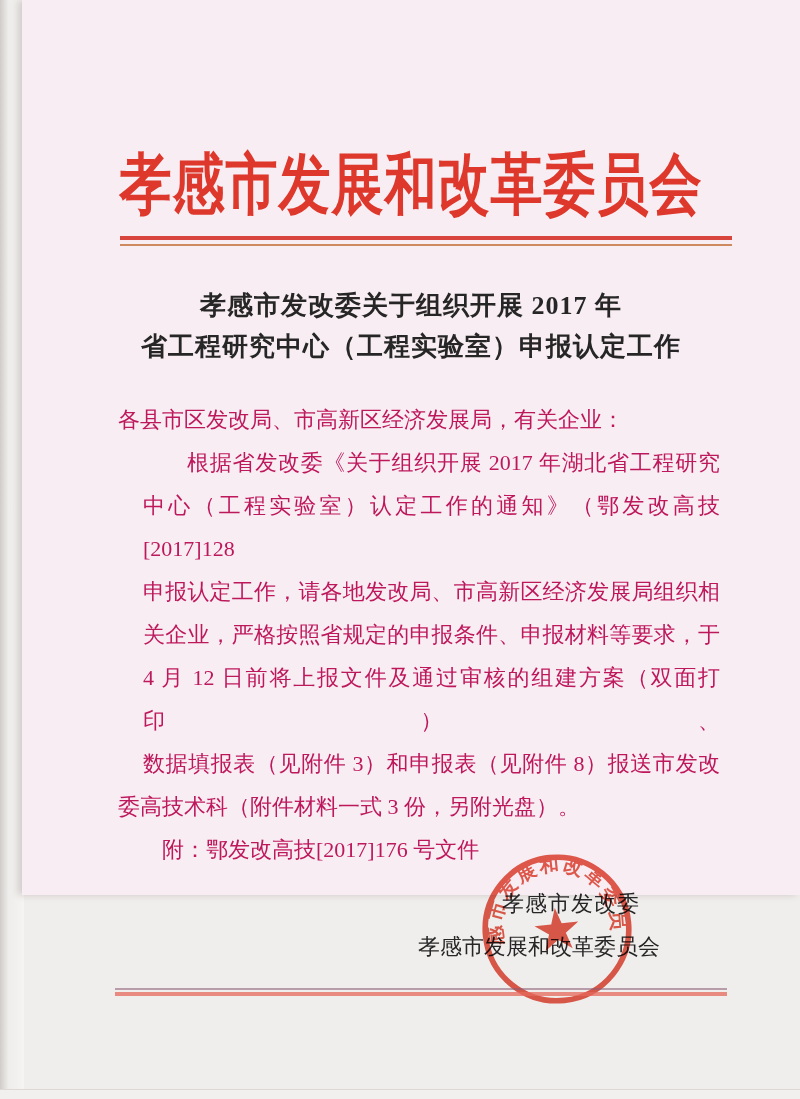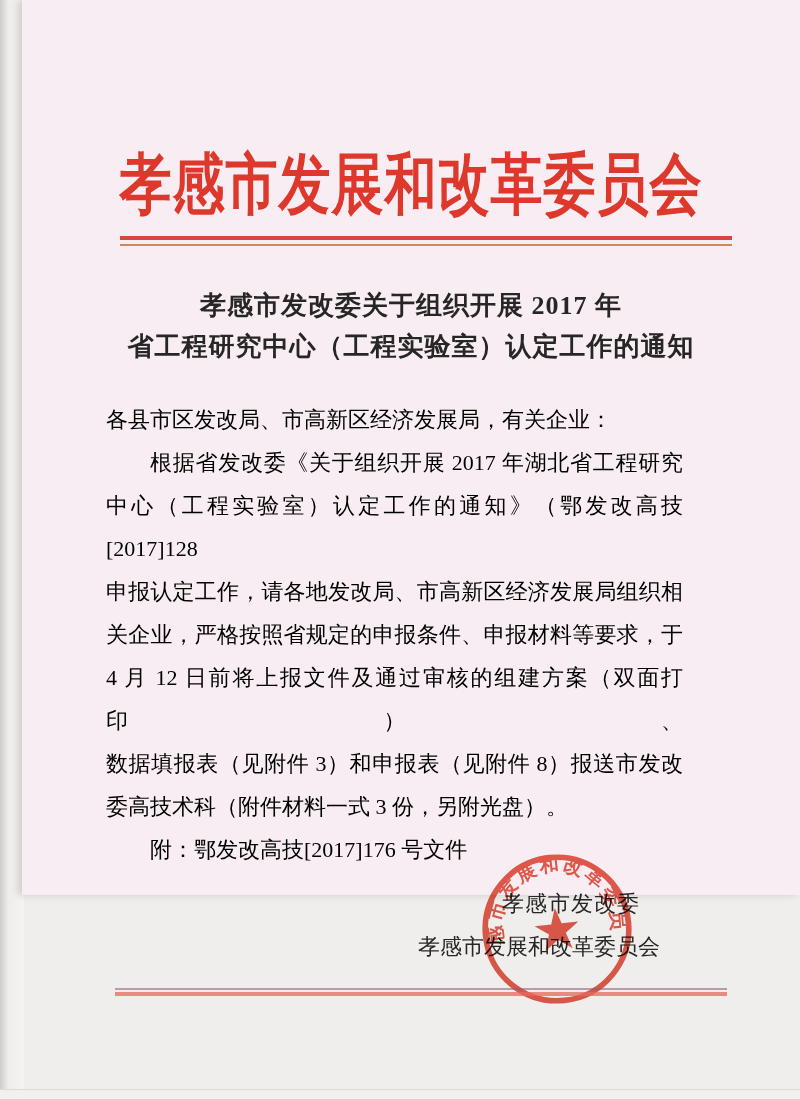--- a/index.html
+++ b/index.html
@@ -42,25 +42,25 @@
   .doc-title{
     position:absolute;left:60px;top:285px;width:658px;
     text-align:center;
     font-family:Liberation Serif, serif;
     font-weight:700;
     font-size:26px;line-height:41px;
     color:#262626;letter-spacing:1px;
   }
   
   .body-block{
-    position:absolute;left:84px;top:398px;width:577px;
-    font-size:22px;line-height:43px;color:#000000;
+    position:absolute;left:96px;top:398px;width:577px;
+    font-size:22px;line-height:43px;color:#be185d;
   }
   .bline{width:577px;white-space:nowrap;}
-  .bline.just{white-space:normal;text-align:justify;text-align-last:justify;}
+  .bline.just{white-space:normal;text-align:justify;text-align-last:justify;margin-left:25px;}
   .bline.indent{padding-left:44px;box-sizing:border-box;}
   
   .signature{
     position:absolute;left:392px;top:889px;width:226px;
     text-align:right;font-size:22px;color:#262626;
     letter-spacing:1px;white-space:nowrap;
   }
   .doc-date{
     position:absolute;left:396px;top:932px;width:230px;
     text-align:center;font-size:22px;color:#262626;
@@ -89,21 +89,21 @@
   <div class="agency-header">孝感市发展和改革委员会</div>
 
   <div class="rule-top">
     <div class="thick"></div>
     <div class="gap"></div>
     <div class="thin"></div>
   </div>
 
   <div class="doc-title">
     <div>孝感市发改委关于组织开展 2017 年</div>
-    <div>省工程研究中心（工程实验室）认定工作的通知</div>
+    <div>省工程研究中心（工程实验室）申报认定工作</div>
   </div>
 
   <div class="body-block">
     <div class="bline">各县市区发改局、市高新区经济发展局，有关企业：</div>
     <div class="bline just indent">根据省发改委《关于组织开展 2017 年湖北省工程研究</div>
     <div class="bline just">中心（工程实验室）认定工作的通知》（鄂发改高技[2017]128</div>
     <div class="bline just">申报认定工作，请各地发改局、市高新区经济发展局组织相</div>
     <div class="bline just">关企业，严格按照省规定的申报条件、申报材料等要求，于</div>
     <div class="bline just">4 月 12 日前将上报文件及通过审核的组建方案（双面打印）、</div>
     <div class="bline just">数据填报表（见附件 3）和申报表（见附件 8）报送市发改</div>

